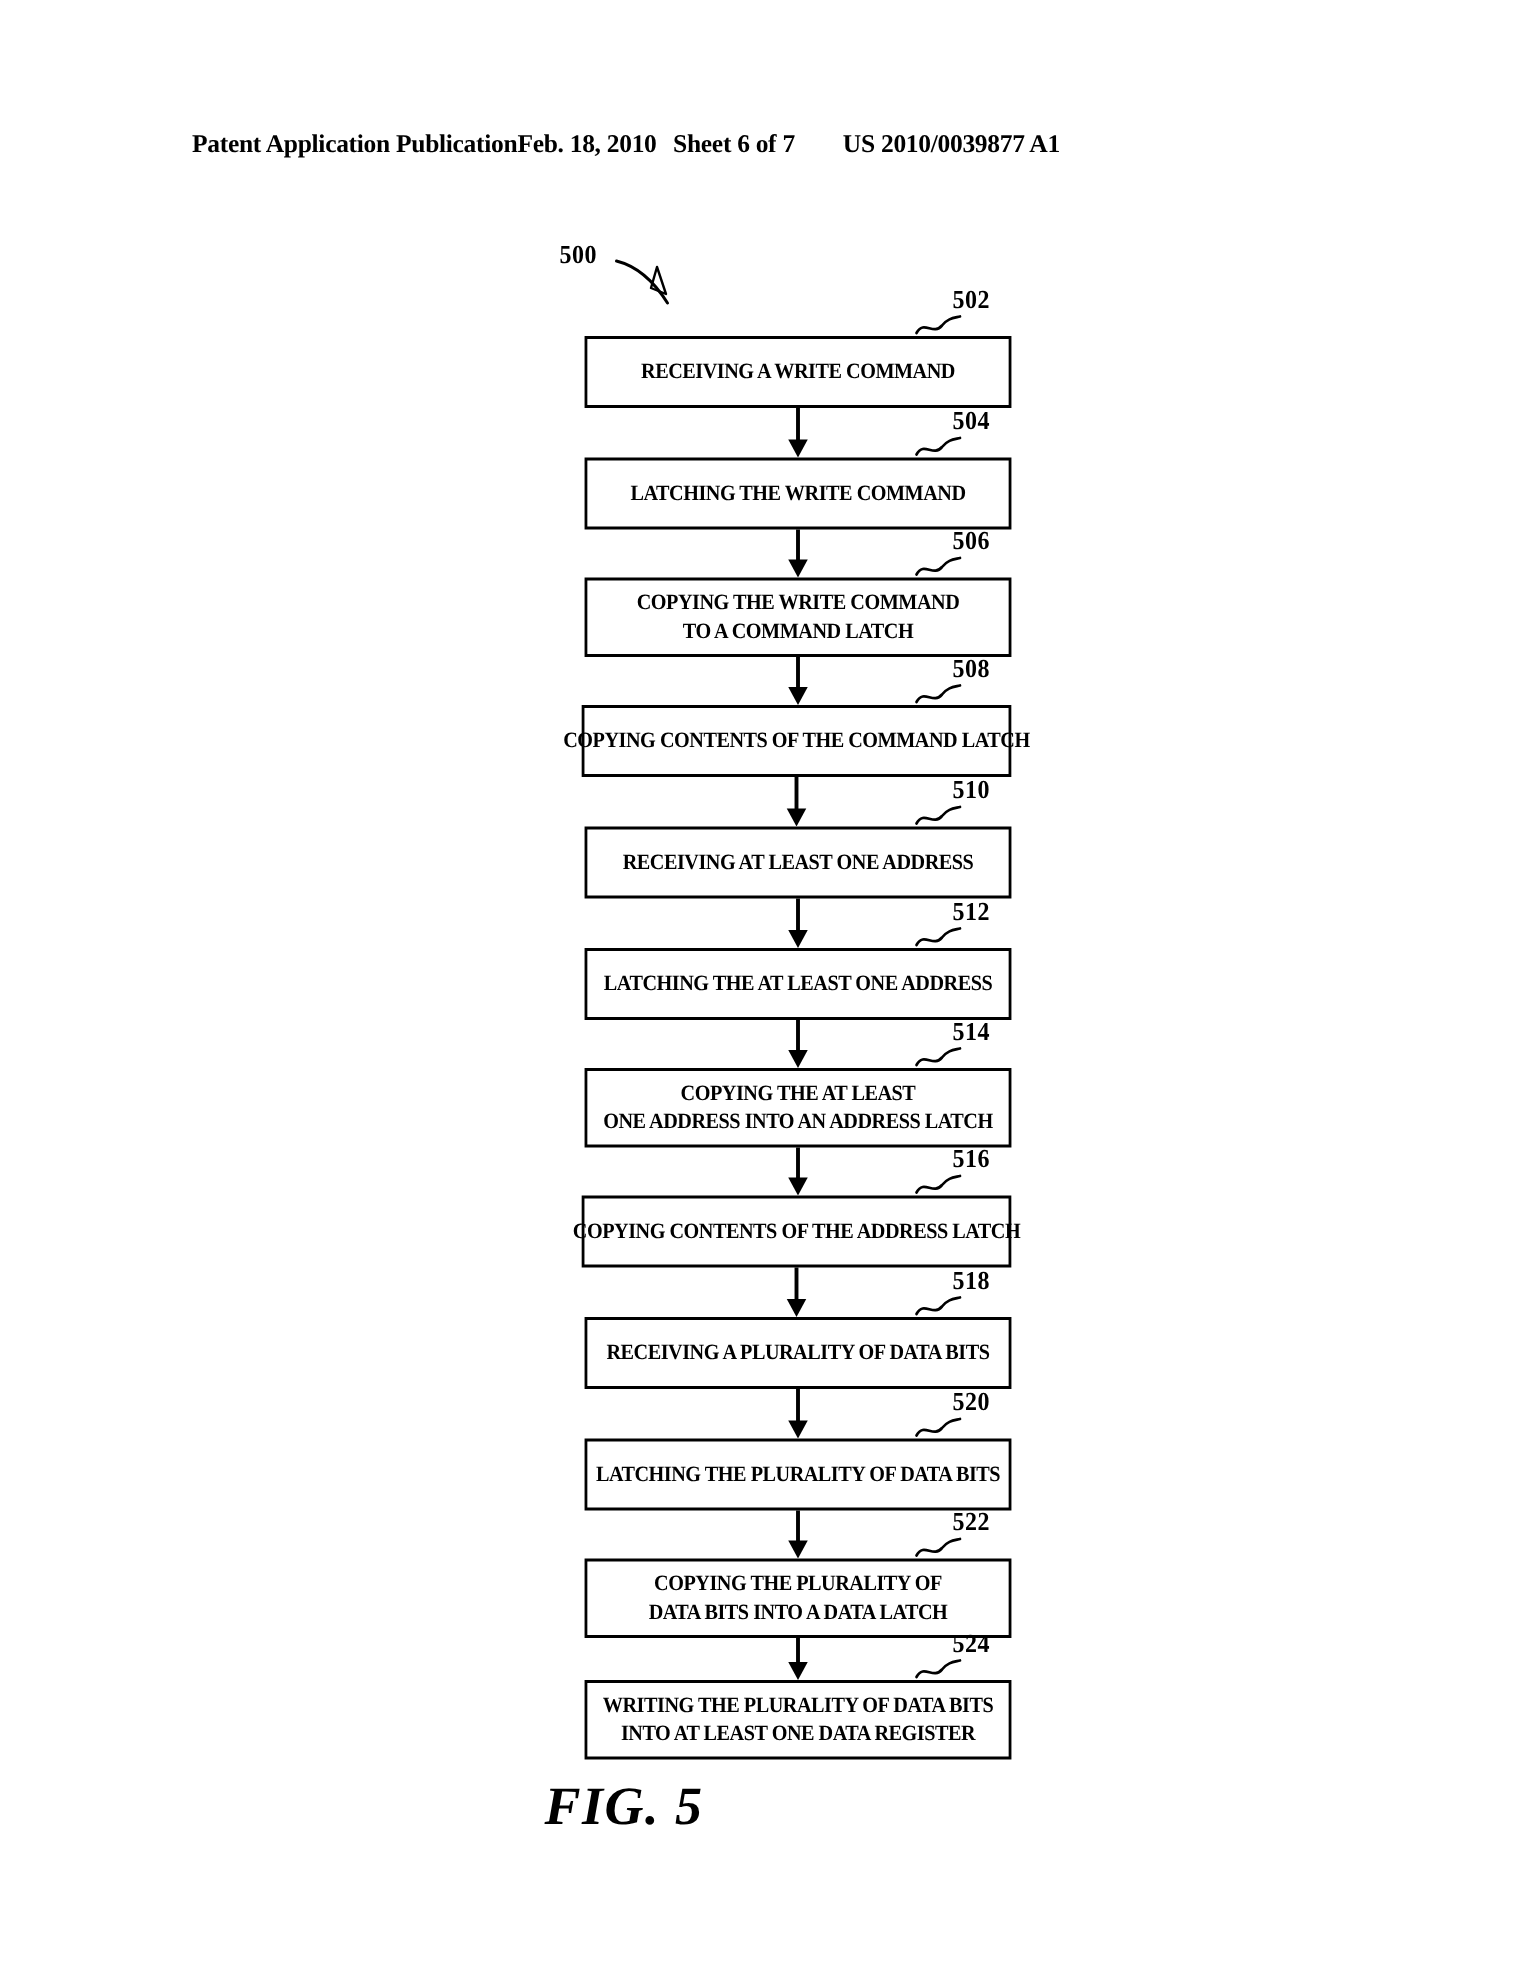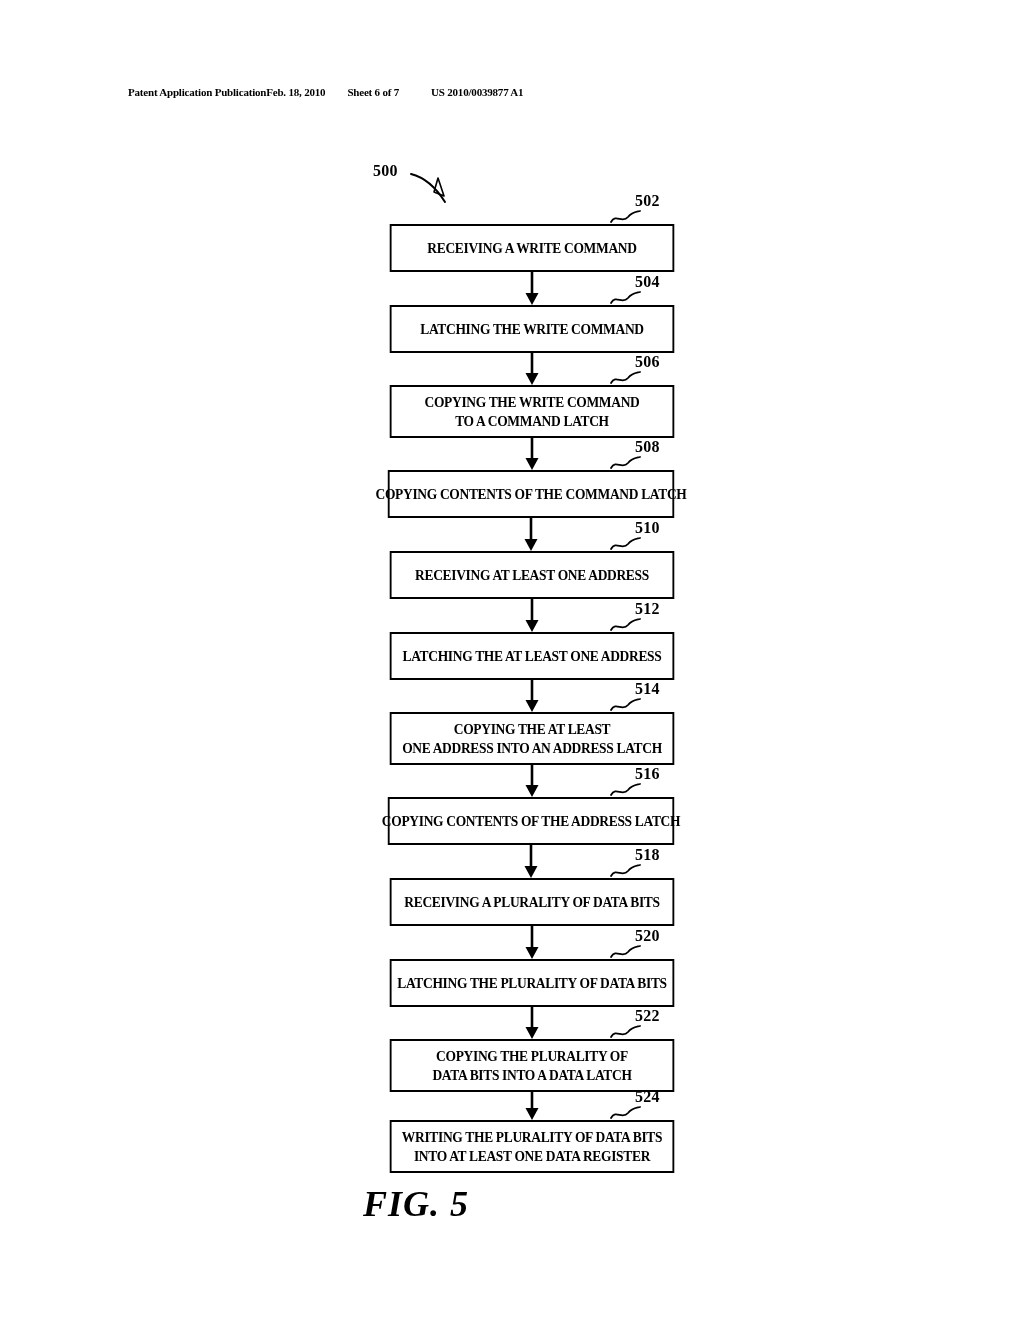--- a/index.html
+++ b/index.html
@@ -19,27 +19,27 @@
   
   .page-header {
     position: absolute;
     top: 86px;
     left: 128px;
     width: 768px;
     height: 26px;
     display: flex;
     align-items: baseline;
     font-weight: bold;
-    font-size: 11px;
+    font-size: 17px;
     letter-spacing: -0.2px;
     white-space: nowrap;
   }
   .hdr-pub   { flex: 0 0 auto; }
   .hdr-date  { flex: 0 0 auto; }
-  .hdr-sheet { flex: 0 0 auto; margin-left: 22px; }
+  .hdr-sheet { flex: 0 0 auto; margin-left: 11px; }
   .hdr-num   { flex: 0 0 auto; margin-left: 32px; }
 
   
   #flowchart {
     position: absolute;
     left: 16px;
     top: 0;
     width: 1024px;
     height: 1320px;
   }

